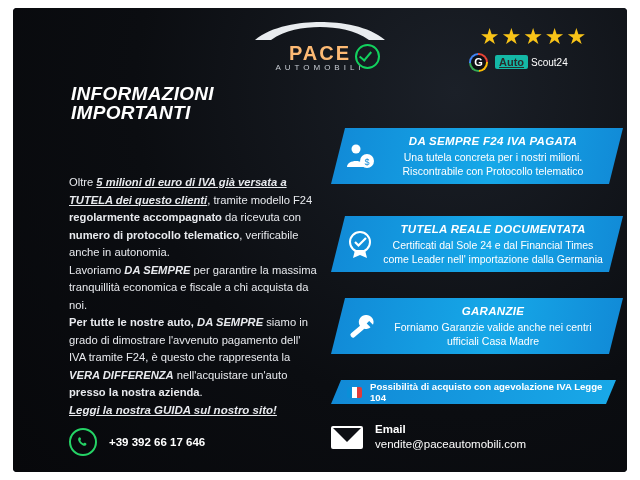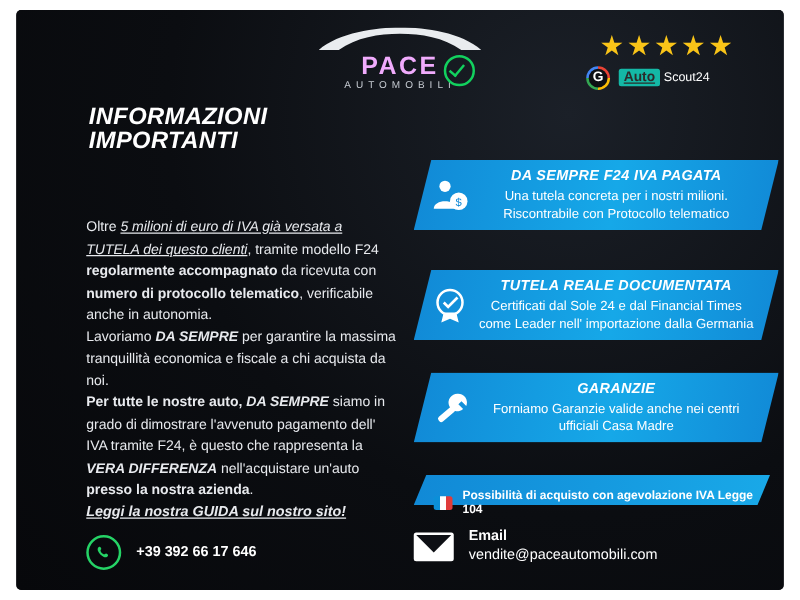--- a/index.html
+++ b/index.html
@@ -50,21 +50,21 @@
     left: 6px;
     top: 0px;
     width: 138px;
     height: 22px;
   }
   .logo-text {
     position: absolute;
     left: 0;
     top: 20px;
     width: 150px;
-    color: #f0abfc;
+    color: #fdba74;
     font-size: 20px;
     font-weight: bold;
     letter-spacing: 2px;
   }
   .logo-sub {
     position: absolute;
     left: 0;
     top: 41px;
     width: 150px;
     color: #c7ccd3;
@@ -176,21 +176,21 @@
     top: 166px;
     width: 250px;
     z-index: 4;
     color: #e8eaee;
     font-size: 11.2px;
     line-height: 17.5px;
   }
   .body-text p { margin: 0 0 0 0; }
   .body-text .b { font-weight: bold; }
   .body-text .bi { font-weight: bold; font-style: italic; }
-  .body-text .biu { font-weight: normal; font-style: italic; text-decoration: underline; }
+  .body-text .biu { font-weight: bold; font-style: italic; text-decoration: underline; }
   .link-line {
     margin-top: 8px;
     font-weight: bold;
     font-style: italic;
     text-decoration: underline;
     font-size: 11.5px;
   }
 
   
   .panel {
@@ -256,21 +256,20 @@
     position: relative;
     height: 100%;
     display: flex;
     align-items: center;
     gap: 8px;
     padding-left: 16px;
     box-sizing: border-box;
     color: #ffffff;
     font-size: 9.6px;
     font-weight: bold;
-    margin-top: 10px;
   }
   .flag-icon {
     width: 15px;
     height: 11px;
     border-radius: 2px;
     background: linear-gradient(to right, #0b8fd8 0 34%, #ffffff 34% 67%, #e03b3b 67% 100%);
     flex: 0 0 auto;
   }
 
   

